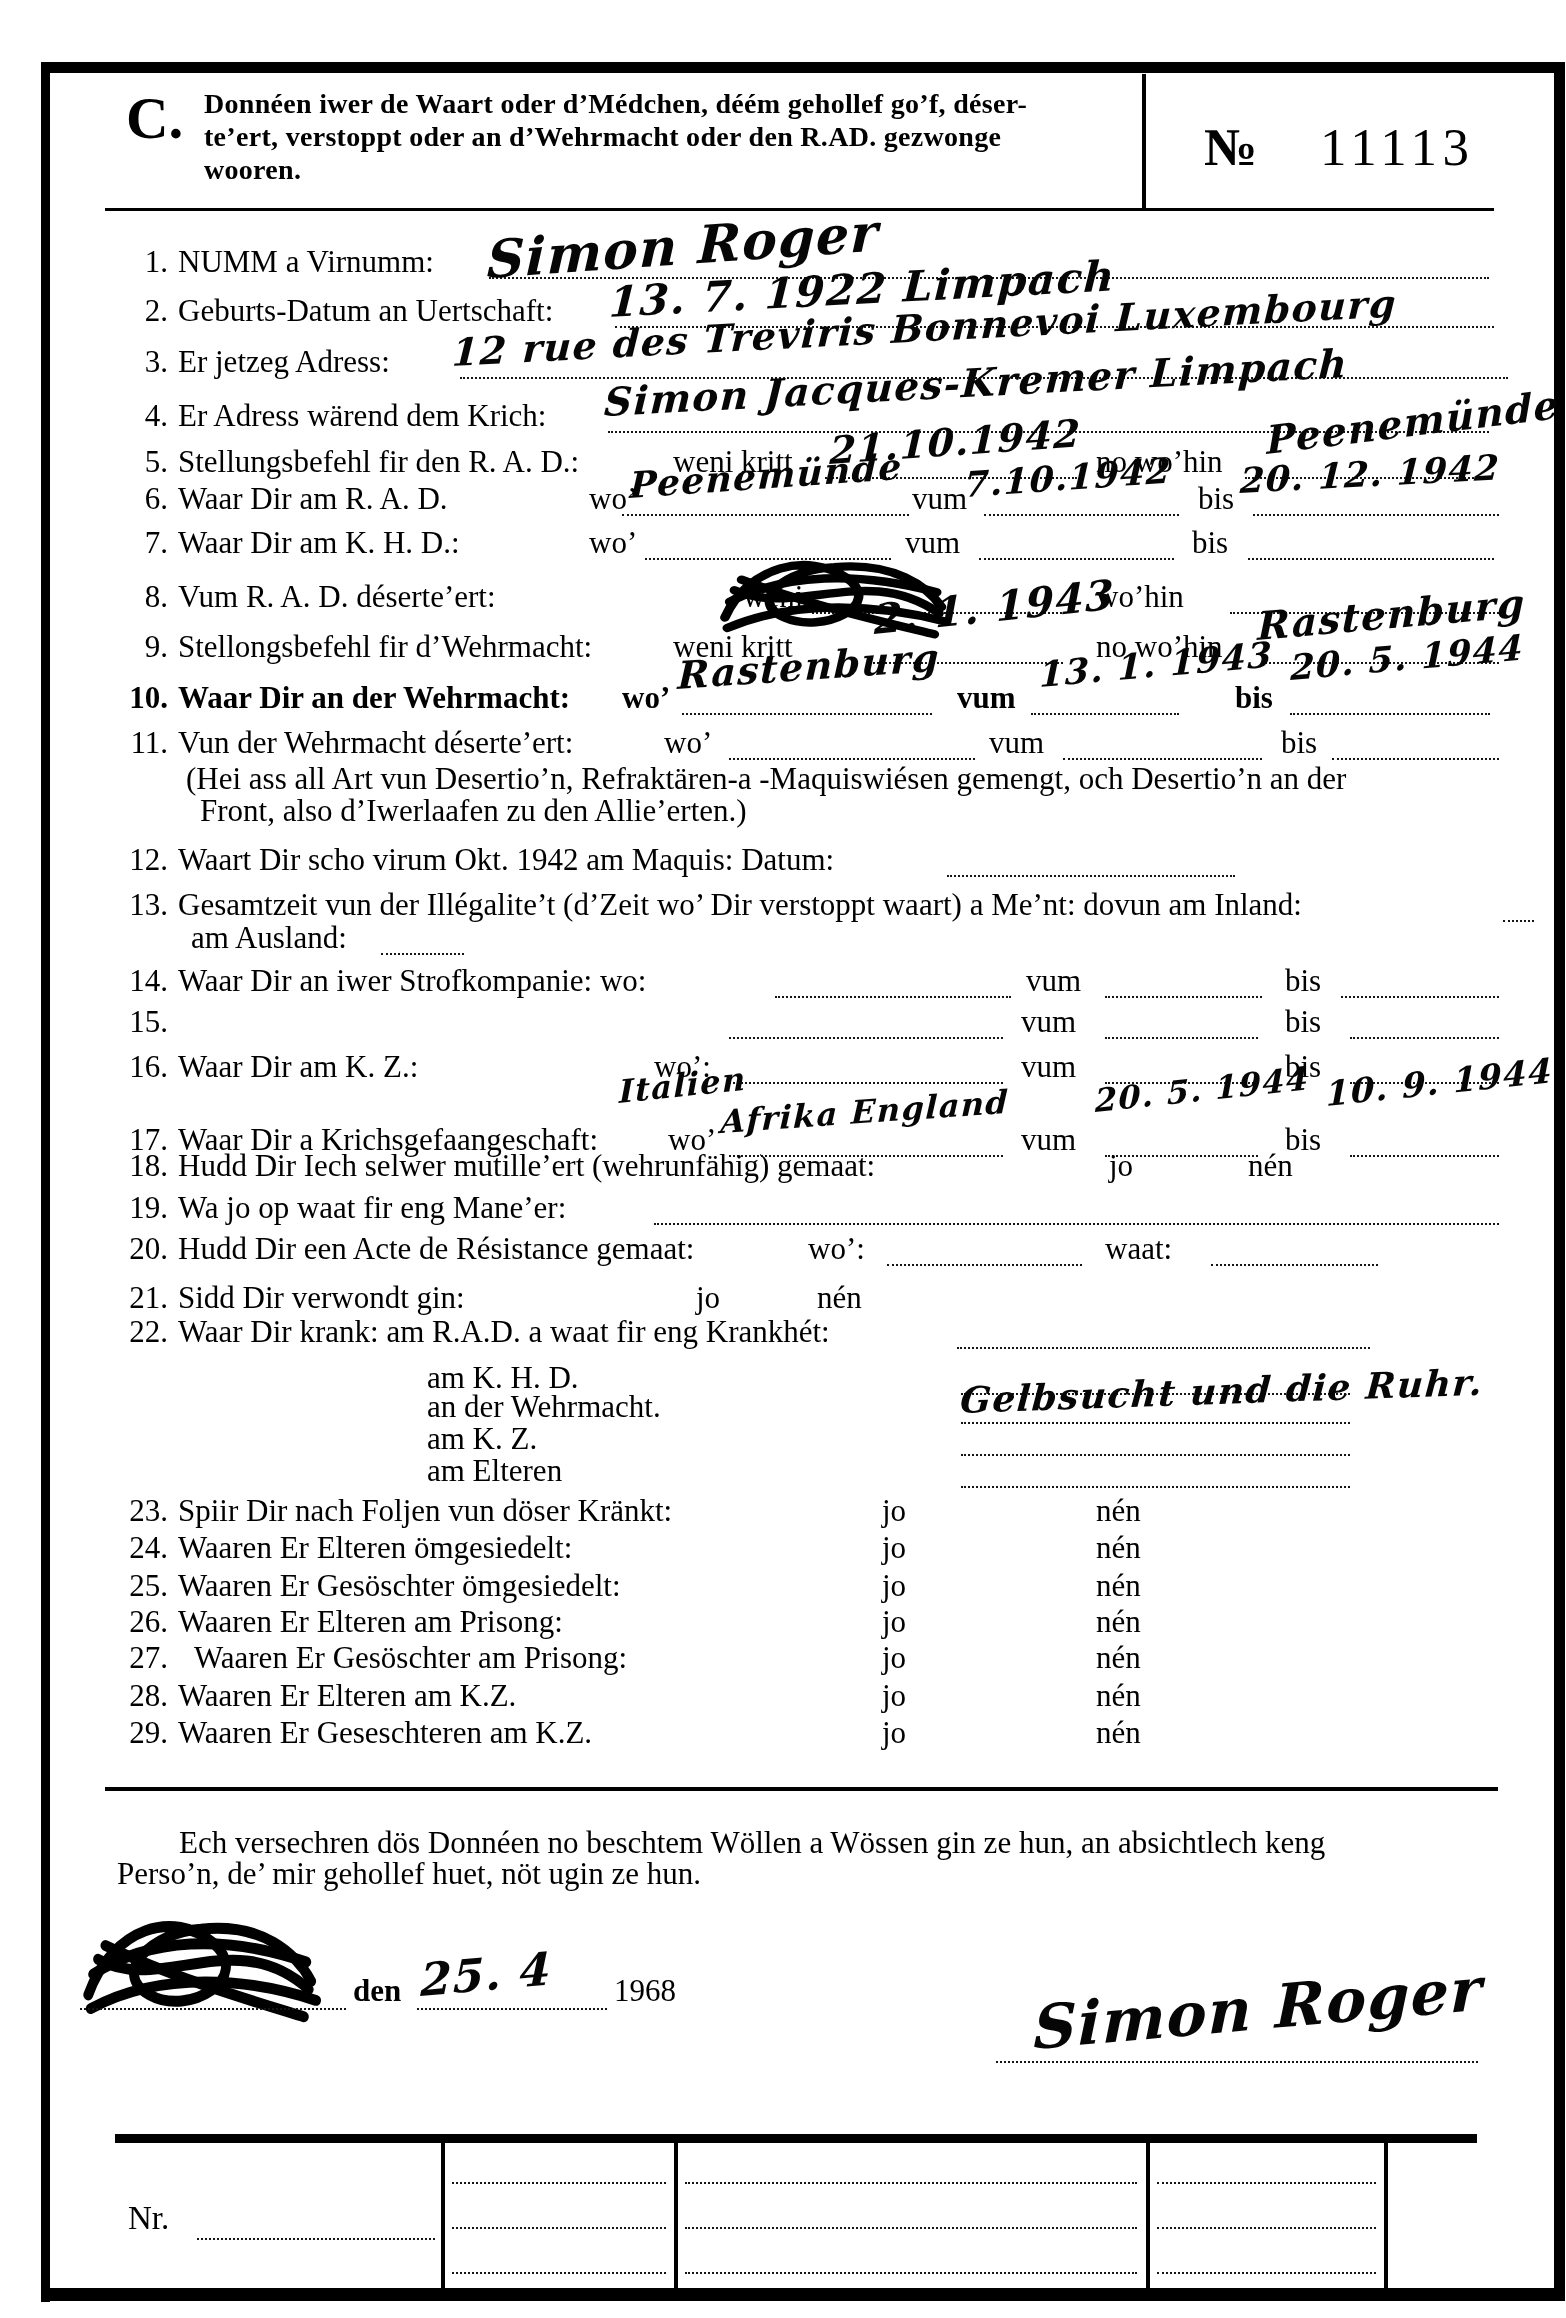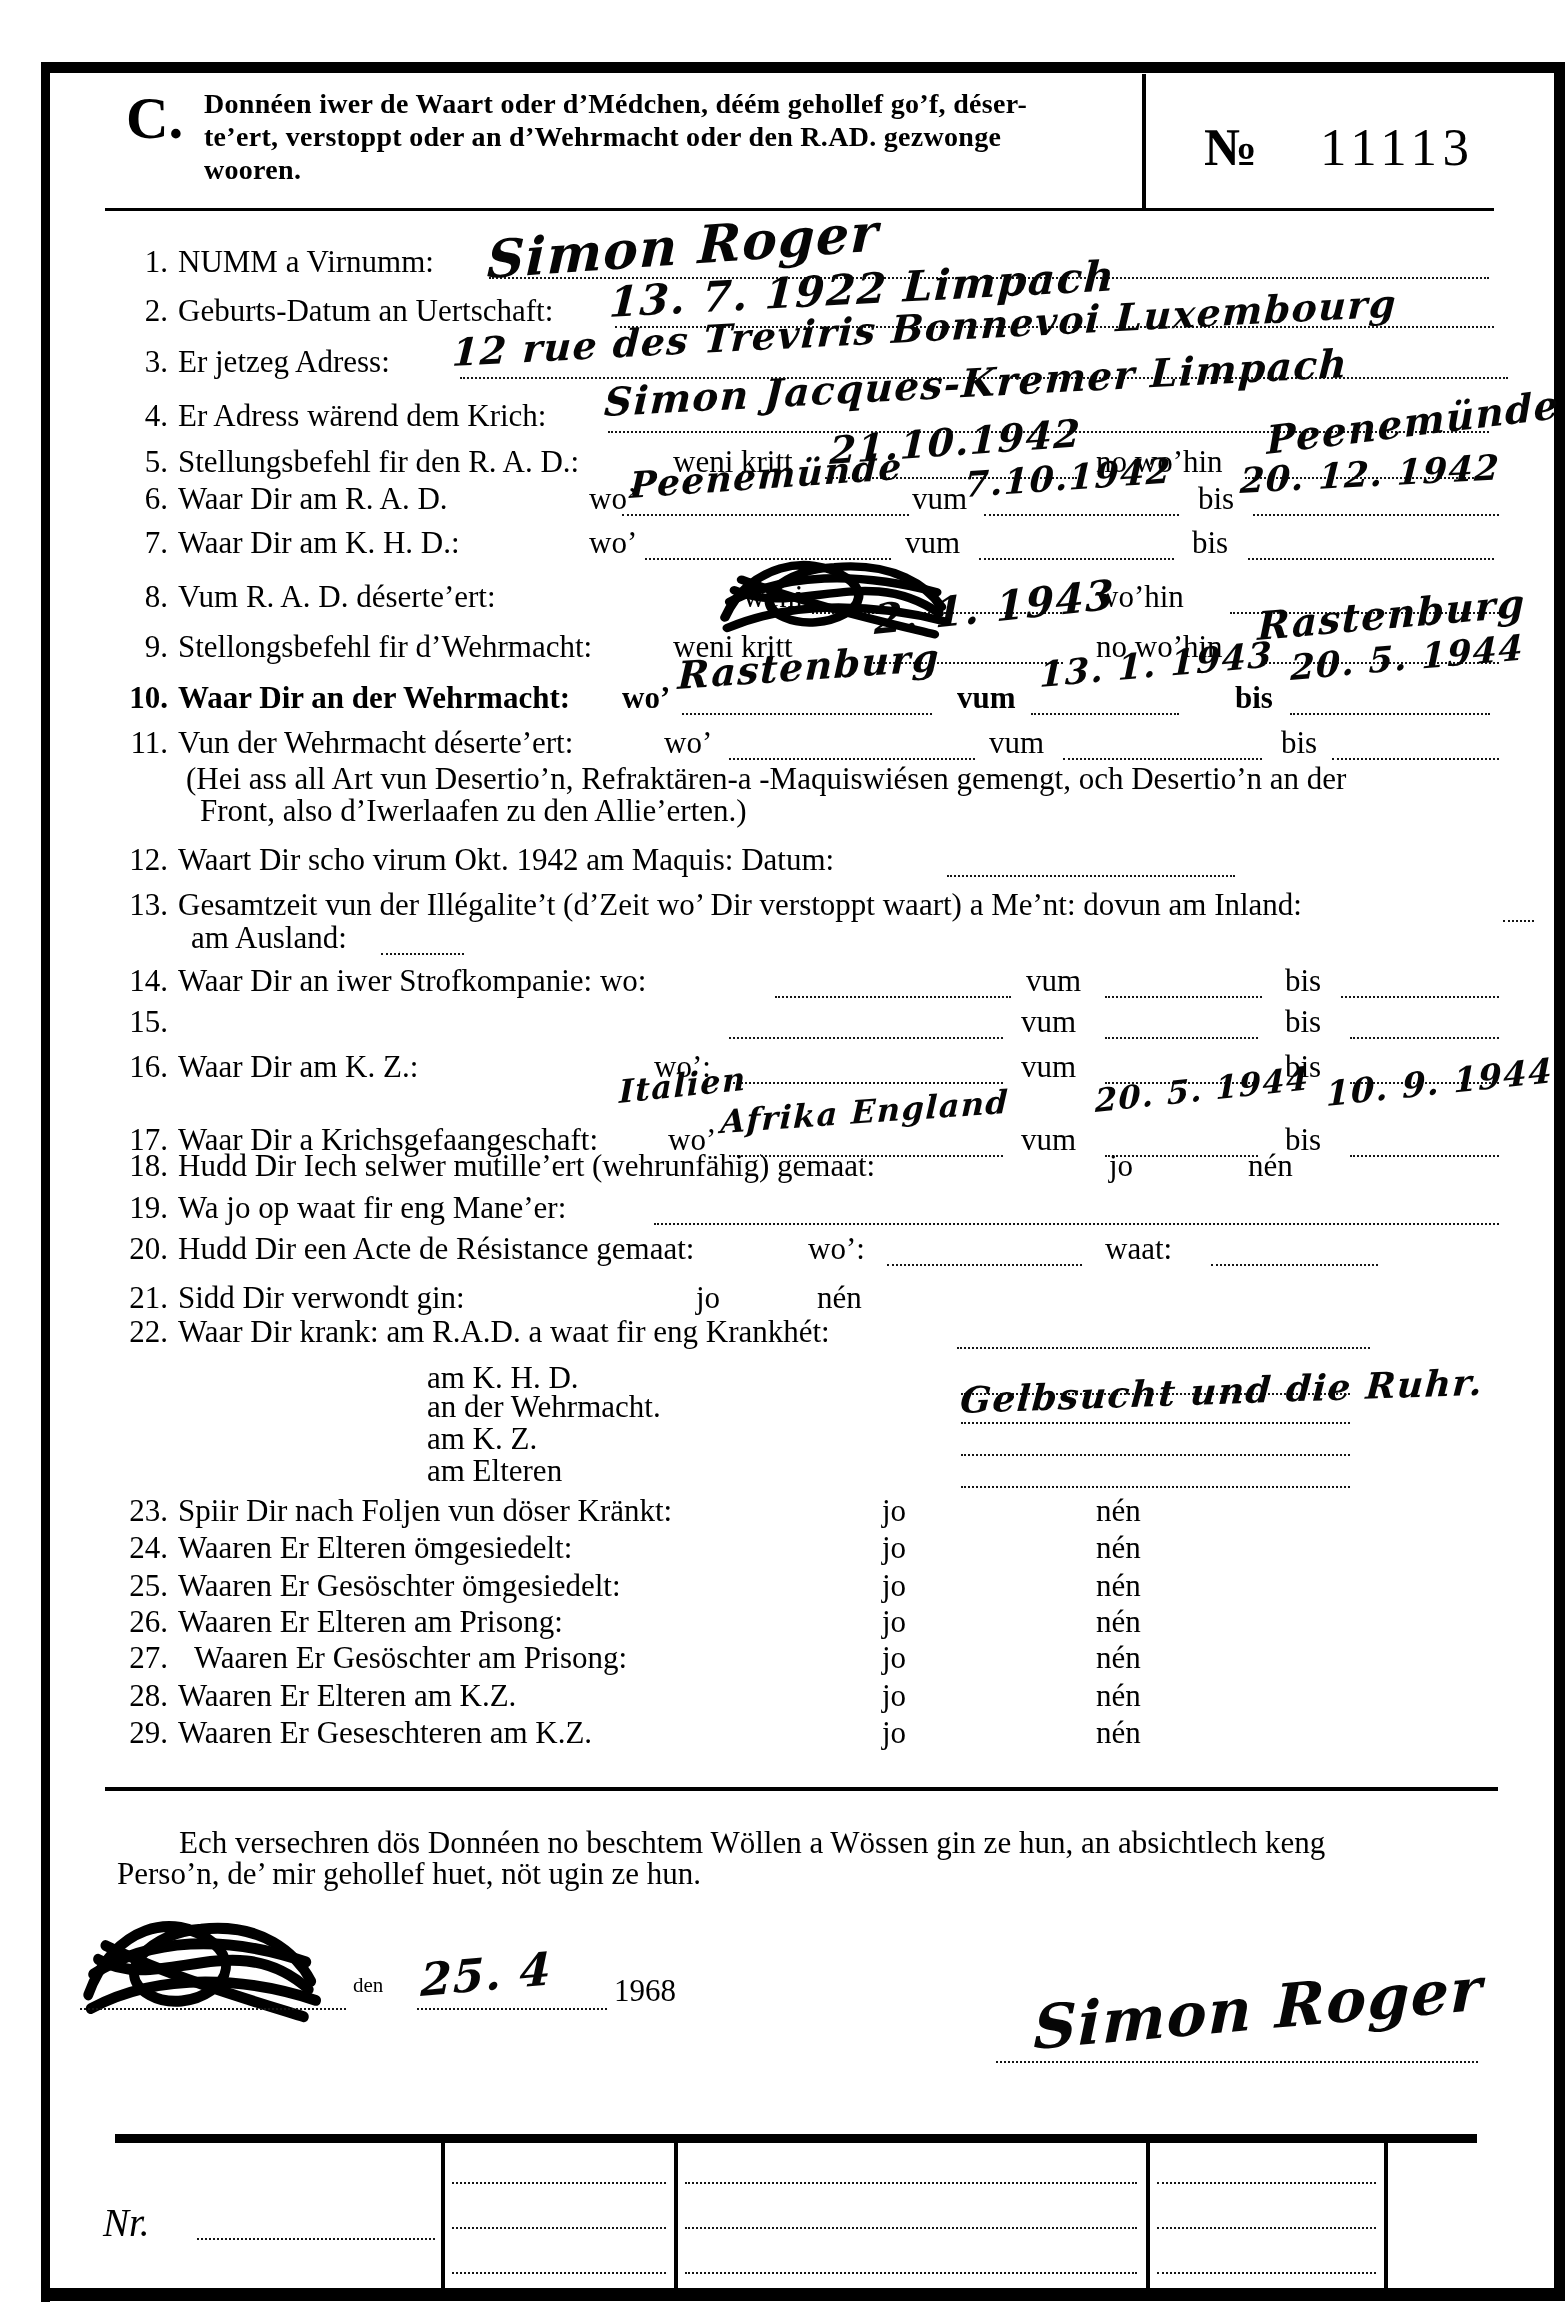--- a/index.html
+++ b/index.html
@@ -19,23 +19,23 @@
   .dl{position:absolute;height:0;border-bottom:2.8px dotted #151515;}
   
   .c-label{position:absolute;left:126px;top:84px;font-size:59px;font-weight:700;}
   .header-text{position:absolute;left:204px;top:87px;width:930px;font-size:28px;
                font-weight:700;line-height:33px;letter-spacing:0.3px;}
   .no-sign{position:absolute;left:1204px;top:117px;font-size:53px;font-weight:700;}
   .no-value{position:absolute;left:1320px;top:117px;font-size:53px;letter-spacing:5.6px;}
   .decl{position:absolute;font-size:31px;white-space:nowrap;}
   .decl1{left:179px;top:1825px;}
   .decl2{left:117px;top:1856px;}
-  .den{position:absolute;left:353px;top:1973px;font-size:21px;}
+  .den{position:absolute;left:353px;top:1973px;font-size:31px;font-weight:bold;}
   .year{position:absolute;left:614px;top:1973px;font-size:31px;}
-  .nr{position:absolute;left:103px;top:2200px;font-size:39px;font-style:italic;}
+  .nr{position:absolute;left:128px;top:2200px;font-size:33px;}
   
   .row{position:absolute;left:0;width:1566px;height:36px;font-size:31px;line-height:34px;}
   .row .num{position:absolute;left:98px;width:70px;text-align:right;}
   .row .lbl{position:absolute;white-space:nowrap;}
   .row .w{position:absolute;white-space:nowrap;}
   .row .dots{position:absolute;top:9.8px;height:22.4px;border-bottom:2.8px dotted #151515;}
   
   .hw{position:absolute;font-family:"DejaVu Serif",serif;font-style:italic;font-weight:700;
       white-space:nowrap;letter-spacing:1.4px;color:#060606;transform-origin:left bottom;}
   .scr{position:absolute;}

